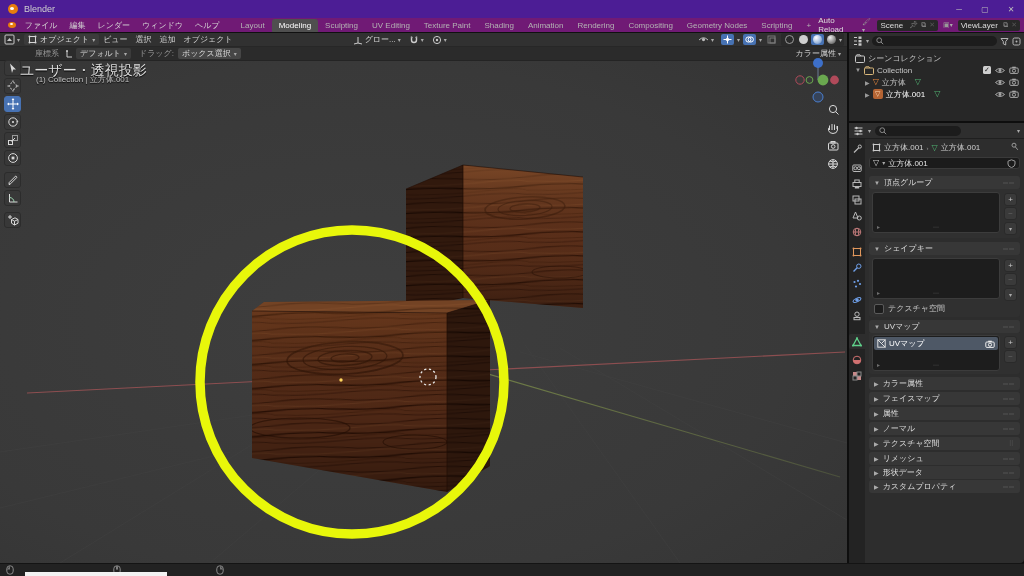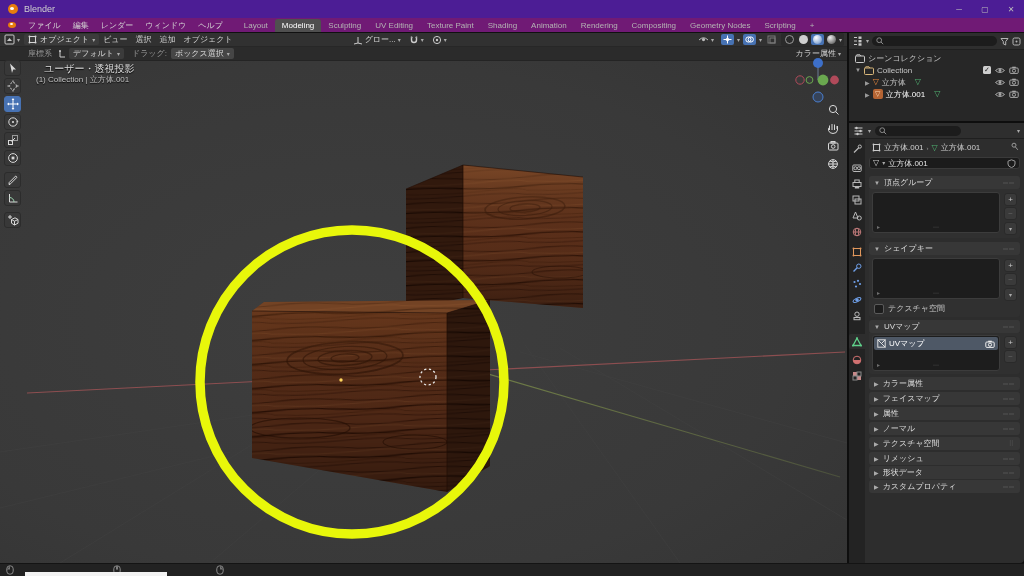--- a/index.html
+++ b/index.html
@@ -37,21 +37,21 @@
   .tgl.on{background:#4772b3}
   .sph{width:9px;height:9px;border-radius:50%;box-sizing:border-box}
   .shadegrp{display:flex;align-items:center;gap:1px;background:#2a2a2a;border-radius:2px;padding:1px 2px}
   .sphbtn{width:13px;height:11px;border-radius:2px;display:flex;align-items:center;justify-content:center}
   .sphbtn.on{background:#4772b3}
   
   .toolcol{left:4px;top:60px;width:18px}
   .toolbtn{position:absolute;left:0;width:17px;height:16px;background:#383838;border:1px solid #2c2c2c;border-radius:3px;box-sizing:border-box;display:flex;align-items:center;justify-content:center}
   .toolbtn.active{background:#4772b3;border-color:#4772b3}
   
-  .vlab1{left:44px;top:62px;font-size:10px;color:#dedede;text-shadow:0 1px 1px #000}
+  .vlab1{left:20px;top:62px;font-size:14px;color:#dedede;text-shadow:0 1px 1px #000}
   .vlab2{left:36px;top:74px;font-size:8px;color:#c2c2c2;text-shadow:0 1px 1px #000}
   
   .outliner{left:849px;top:33px;width:175px;height:88px;background:#272727;border-radius:4px 4px 0 0;overflow:hidden}
   .outhead{left:849px;top:33px;width:175px;height:17px;background:#2e2e2e;display:flex;align-items:center;gap:3px;padding:0 3px;box-sizing:border-box;border-bottom:1px solid #1f1f1f}
   .srch{flex:1;height:10px;background:#1c1c1c;border-radius:6px;display:flex;align-items:center;padding:0 4px;gap:3px}
   .orow{position:absolute;left:849px;width:175px;height:12px;display:flex;align-items:center;font-size:8px;gap:3px;color:#c6c6c6}
   .orow .rt{margin-left:auto;display:flex;gap:4px;padding-right:5px;align-items:center}
   .tri{font-size:6px;color:#999}
   .meshico{font-size:8px;line-height:1}
   
@@ -102,20 +102,36 @@
     <span class="tab">Sculpting</span>
     <span class="tab">UV Editing</span>
     <span class="tab">Texture Paint</span>
     <span class="tab">Shading</span>
     <span class="tab">Animation</span>
     <span class="tab">Rendering</span>
     <span class="tab">Compositing</span>
     <span class="tab">Geometry Nodes</span>
     <span class="tab">Scripting</span>
     <span class="tab">+</span>
+  </div>
+  <div class="tbright">
+    <span style="color:#ddd">Auto Reload</span>
+    <span class="mini">🖌︎<span class="chev">▾</span></span>
+    <div class="fld" style="width:62px">
+      <span>Scene</span>
+      <span class="mini" style="margin-left:auto">📌︎</span>
+      <span class="mini">⧉</span>
+      <span class="mini" style="color:#555">✕</span>
+    </div>
+    <span class="mini">▣<span class="chev">▾</span></span>
+    <div class="fld" style="width:64px">
+      <span>ViewLayer</span>
+      <span class="mini" style="margin-left:auto">⧉</span>
+      <span class="mini" style="color:#555">✕</span>
+    </div>
   </div>
 </div>
 
 <div class="abs viewport"></div>
 
 <svg class="abs" style="left:0;top:61px" width="847" height="502" viewBox="0 61 847 502">
   <defs>
     <radialGradient id="vpbg" cx="42%" cy="52%" r="80%">
       <stop offset="0" stop-color="#3e3e3e"></stop>
         <stop offset="0.65" stop-color="#393939"></stop>
@@ -295,21 +311,21 @@
         </span>
       <span class="sphbtn">
           <span class="sph" style="background:radial-gradient(circle at 35% 30%,#eee,#777 70%,#444)"></span>
         </span>
       <span class="chev">▾</span>
     </span>
   </span>
 </div>
 
 <div class="abs vph2">
-  <span class="dimlbl" style="margin-left:28px">座標系</span>
+  <span class="dimlbl" style="margin-left:35px">座標系</span>
   <svg width="10" height="10" viewBox="0 0 10 10" style="margin:0 2px 0 5px">
       <line x1="3" y1="8" x2="3" y2="2" stroke="#ccc"></line>
       <line x1="3" y1="8" x2="8" y2="8" stroke="#ccc"></line>
       <circle cx="3" cy="2" r="1" fill="#ccc"></circle>
     </svg>
   <span class="dd">
     <span>デフォルト</span>
     <span class="chev">▾</span>
   </span>
   <span class="dimlbl" style="margin-left:8px">ドラッグ:</span>

